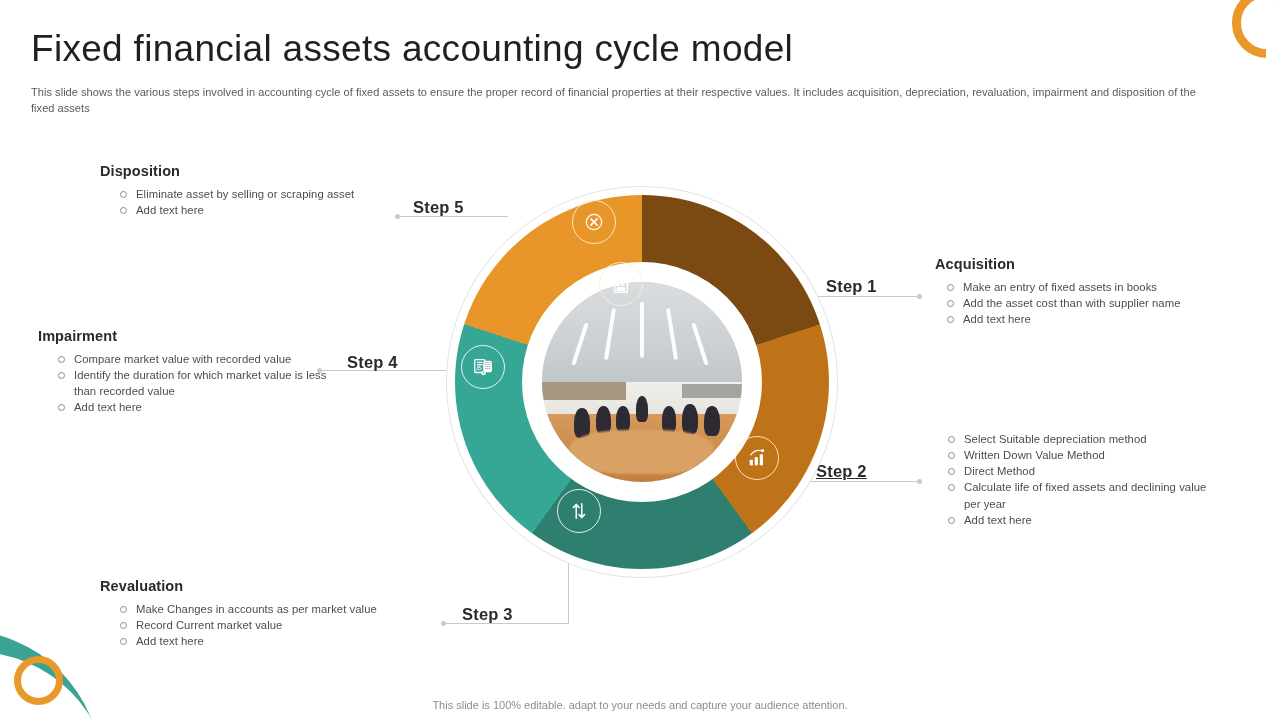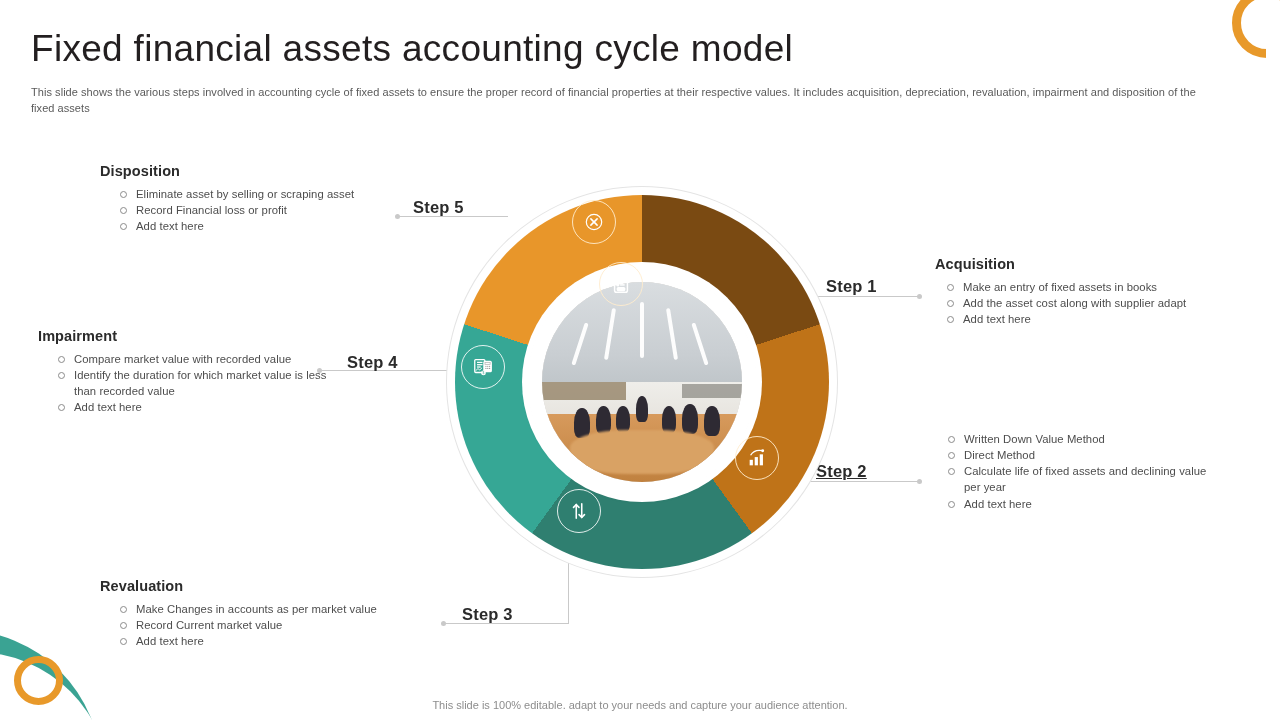--- a/index.html
+++ b/index.html
@@ -201,21 +201,20 @@
   <div class="ring-tr"></div>
   <div class="ring-tr-mask"></div>
 
   <div class="title">Fixed financial assets accounting cycle model</div>
   <div class="subtitle">This slide shows the various steps involved in accounting cycle of fixed assets to ensure the proper record of financial properties at their respective values. It includes acquisition, depreciation, revaluation, impairment and disposition of the fixed assets</div>
 
   <div class="block" id="blk-disposition">
     <h3>Disposition</h3>
     <ul>
       <li><span class="bullet"></span><span>Eliminate asset by selling or scraping asset</span></li>
-      <li><span class="bullet"></span><span>Record Financial loss or profit</span></li>
       <li><span class="bullet"></span><span>Add text here</span></li>
     </ul>
   </div>
 
   <div class="block" id="blk-impairment">
     <h3>Impairment</h3>
     <ul>
       <li><span class="bullet"></span><span>Compare market value with recorded value</span></li>
       <li><span class="bullet"></span><span>Identify the duration for which market value is less than recorded value</span></li>
       <li><span class="bullet"></span><span>Add text here</span></li>
@@ -228,27 +227,28 @@
       <li><span class="bullet"></span><span>Make Changes in accounts as per market value</span></li>
       <li><span class="bullet"></span><span>Record Current market value</span></li>
       <li><span class="bullet"></span><span>Add text here</span></li>
     </ul>
   </div>
 
   <div class="block" id="blk-acquisition">
     <h3>Acquisition</h3>
     <ul>
       <li><span class="bullet"></span><span>Make an entry of fixed assets in books</span></li>
-      <li><span class="bullet"></span><span>Add the asset cost along with supplier adapt</span></li>
+      <li><span class="bullet"></span><span>Add the asset cost than with supplier name</span></li>
       <li><span class="bullet"></span><span>Add text here</span></li>
     </ul>
   </div>
 
   <div class="block" id="blk-depreciation">
     <ul>
+      <li><span class="bullet"></span><span>Select Suitable depreciation method</span></li>
       <li><span class="bullet"></span><span>Written Down Value Method</span></li>
       <li><span class="bullet"></span><span>Direct Method</span></li>
       <li><span class="bullet"></span><span>Calculate life of fixed assets and declining value per year</span></li>
       <li><span class="bullet"></span><span>Add text here</span></li>
     </ul>
   </div>
 
   <div class="conn h" style="left:398px;top:216px;width:110px;"></div>
   <div class="dot" style="left:395px;top:214px;"></div>
 

